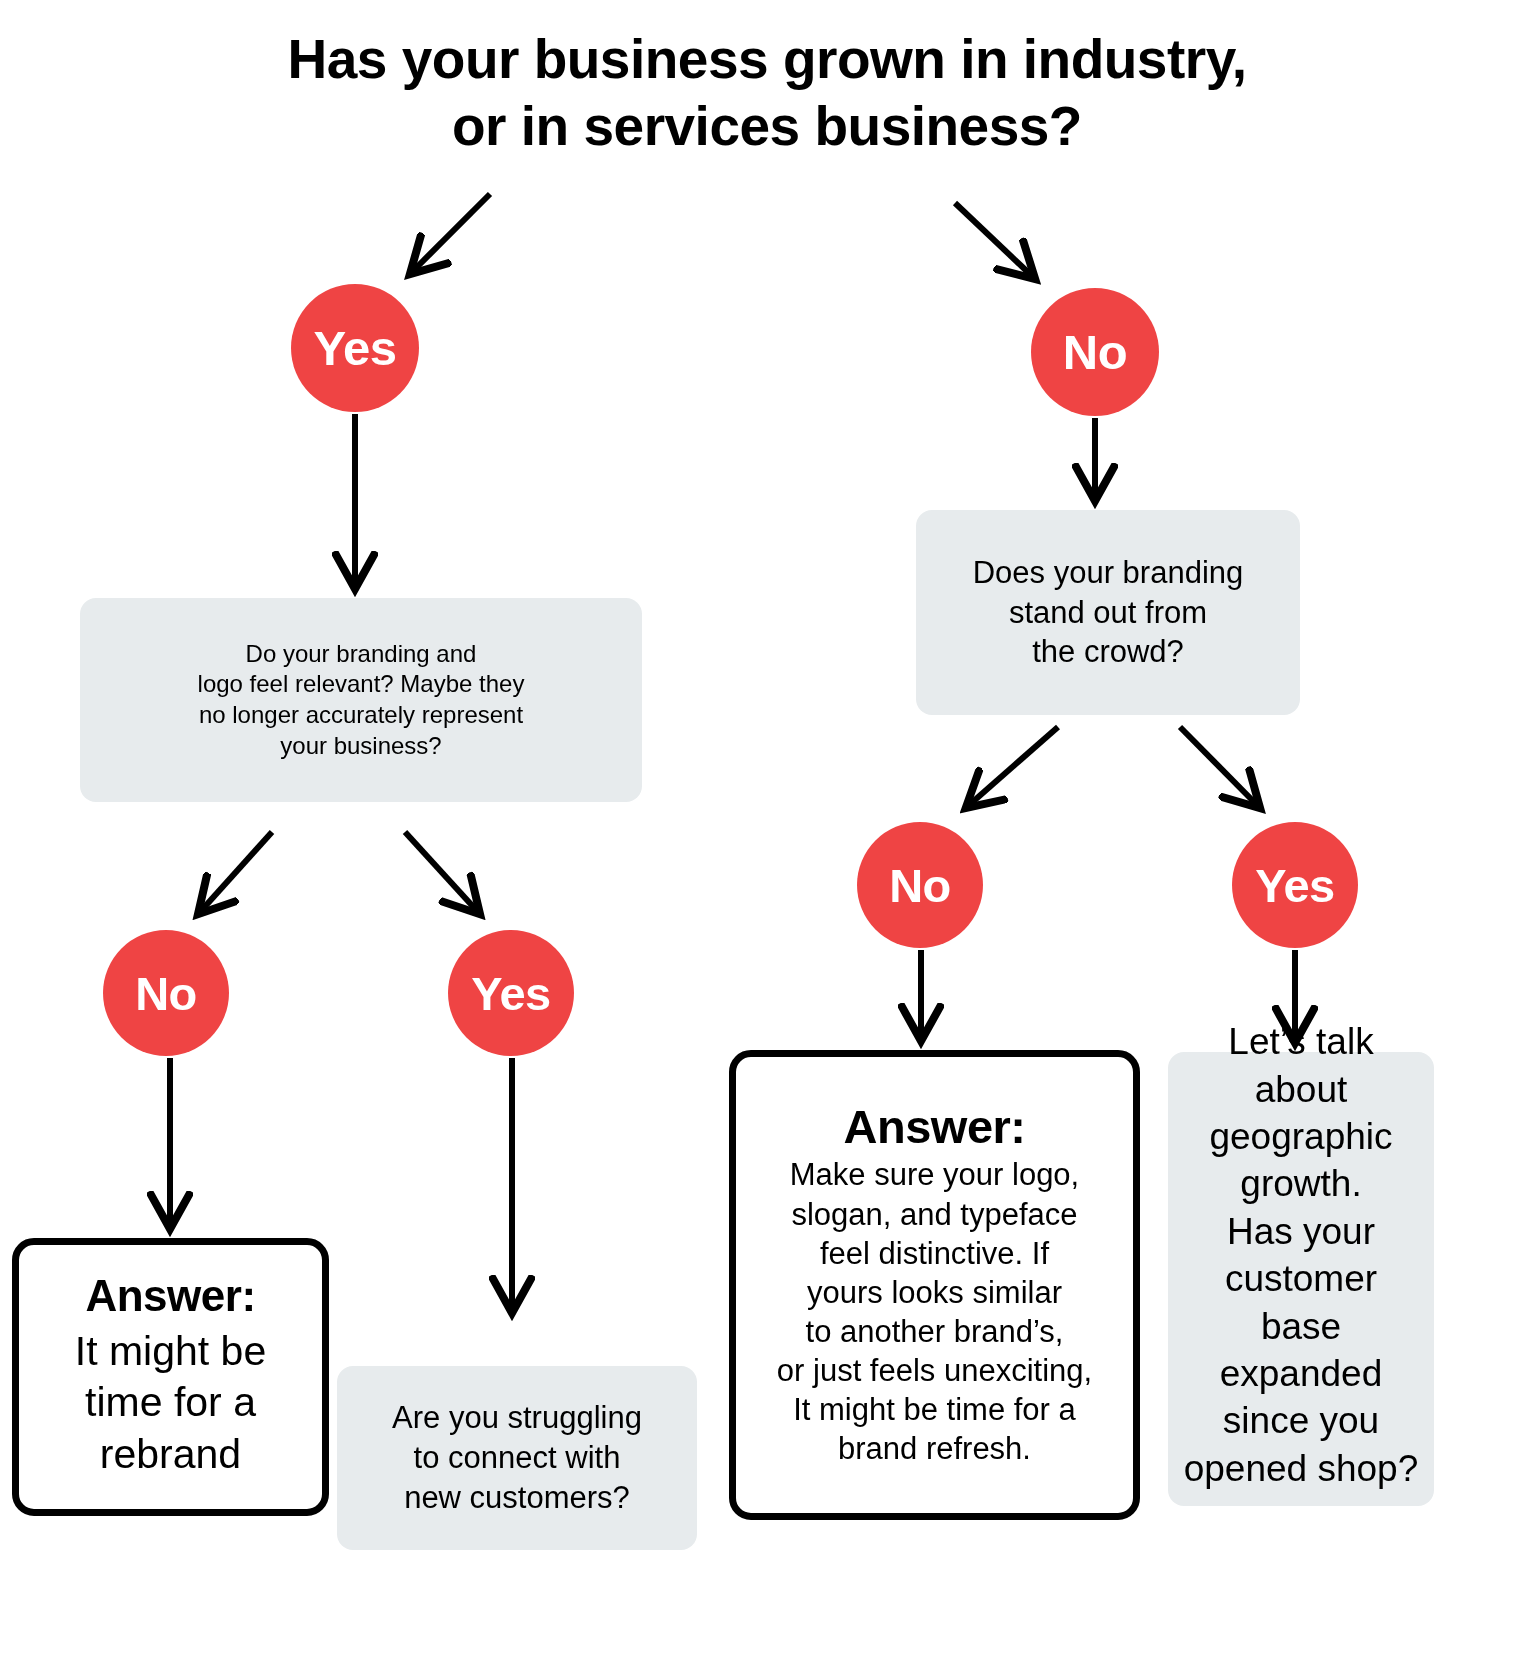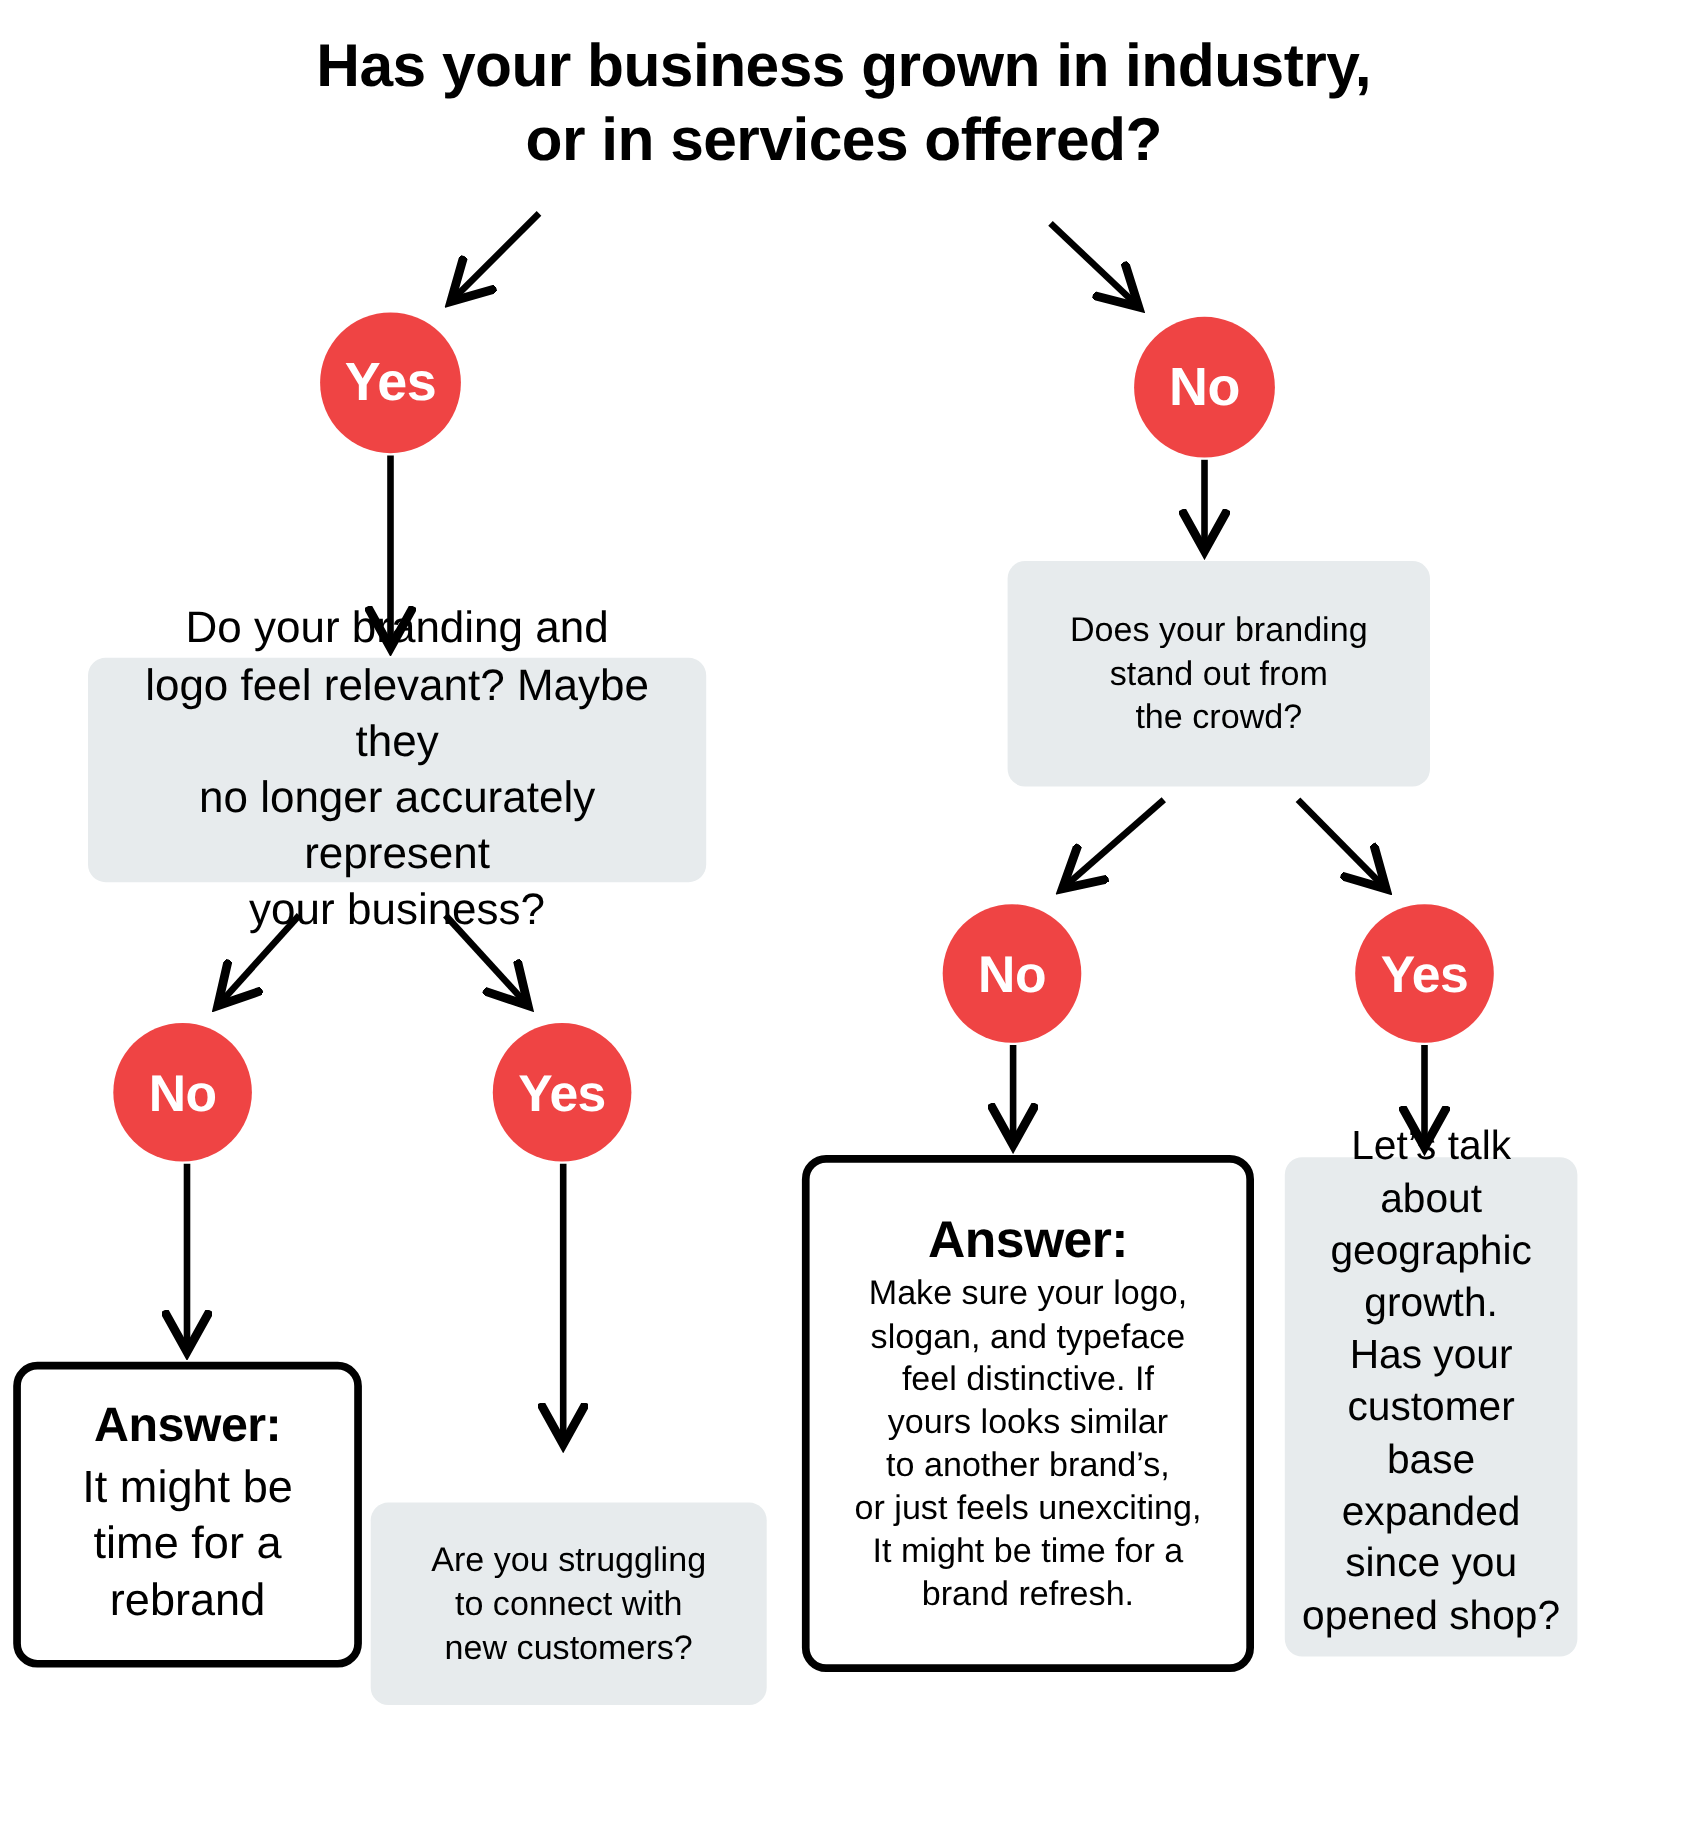--- a/index.html
+++ b/index.html
@@ -96,39 +96,39 @@
   }
 
   
   #circle-root-yes { left: 291px; top: 284px; width: 128px; height: 128px; font-size: 49px; }
   #circle-root-no  { left: 1031px; top: 288px; width: 128px; height: 128px; font-size: 49px; }
   #circle-l-no     { left: 103px; top: 930px; width: 126px; height: 126px; font-size: 47px; }
   #circle-l-yes    { left: 448px; top: 930px; width: 126px; height: 126px; font-size: 47px; }
   #circle-r-no     { left: 857px; top: 822px; width: 126px; height: 126px; font-size: 47px; }
   #circle-r-yes    { left: 1232px; top: 822px; width: 126px; height: 126px; font-size: 47px; }
 
-  #box-left-question  { left: 80px; top: 598px; width: 562px; height: 204px; font-size: 40px; }
+  #box-left-question  { left: 80px; top: 598px; width: 562px; height: 204px; font-size: 24px; }
   #box-right-question { left: 916px; top: 510px; width: 384px; height: 205px; font-size: 31px; }
   #box-left-grey      { left: 337px; top: 1322px; width: 360px; height: 184px; font-size: 31px; margin-top: 44px; }
   #box-right-grey     { left: 1168px; top: 1052px; width: 266px; height: 454px; font-size: 37px; align-items: flex-end; }
 
   #box-answer-left  { left: 12px; top: 1238px; width: 317px; height: 278px; }
   #box-answer-left .ans-body { font-size: 41px; }
   #box-answer-right { left: 729px; top: 1050px; width: 411px; height: 470px; }
   #box-answer-right .ans-head { font-size: 47px; margin-bottom: 4px; }
   #box-answer-right .ans-body { font-size: 31px; }
 </style>
 </head>
 <body>
 
 <div id="chart-root">
 
   <div class="title">
     <span class="line">Has your business grown in industry,</span>
-    <span class="line">or in services offered?</span>
+    <span class="line">or in services business?</span>
   </div>
 
   <svg id="arrows" viewBox="0 0 1534 1671" width="1534" height="1671" aria-hidden="true">
     <defs>
       <marker id="ah" viewBox="0 0 12 12" refX="9.2" refY="6" markerWidth="7.6" markerHeight="7.6" orient="auto-start-reverse" markerUnits="strokeWidth">
         <path d="M 1 1 L 10 6 L 1 11" fill="none" stroke="#000000" stroke-width="2.1" stroke-linecap="square" stroke-linejoin="miter"></path>
       </marker>
     </defs>
     <g stroke="#000000" stroke-width="6" fill="none" marker-end="url(#ah)">
 

